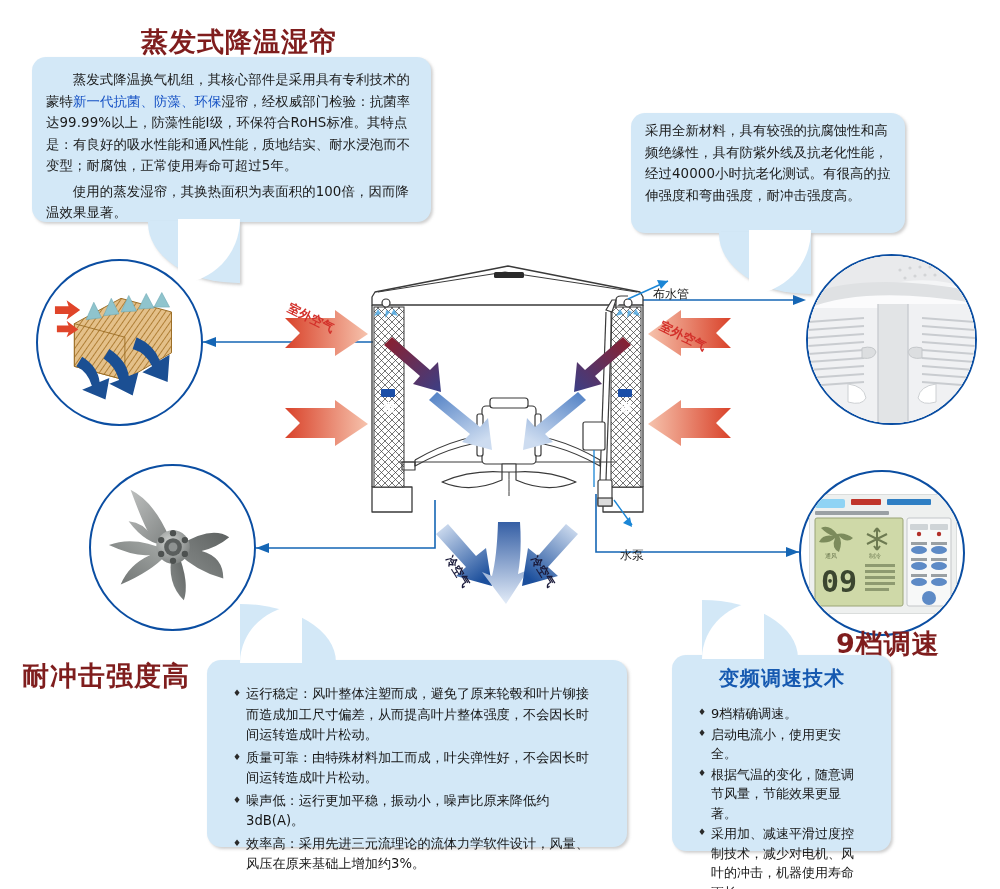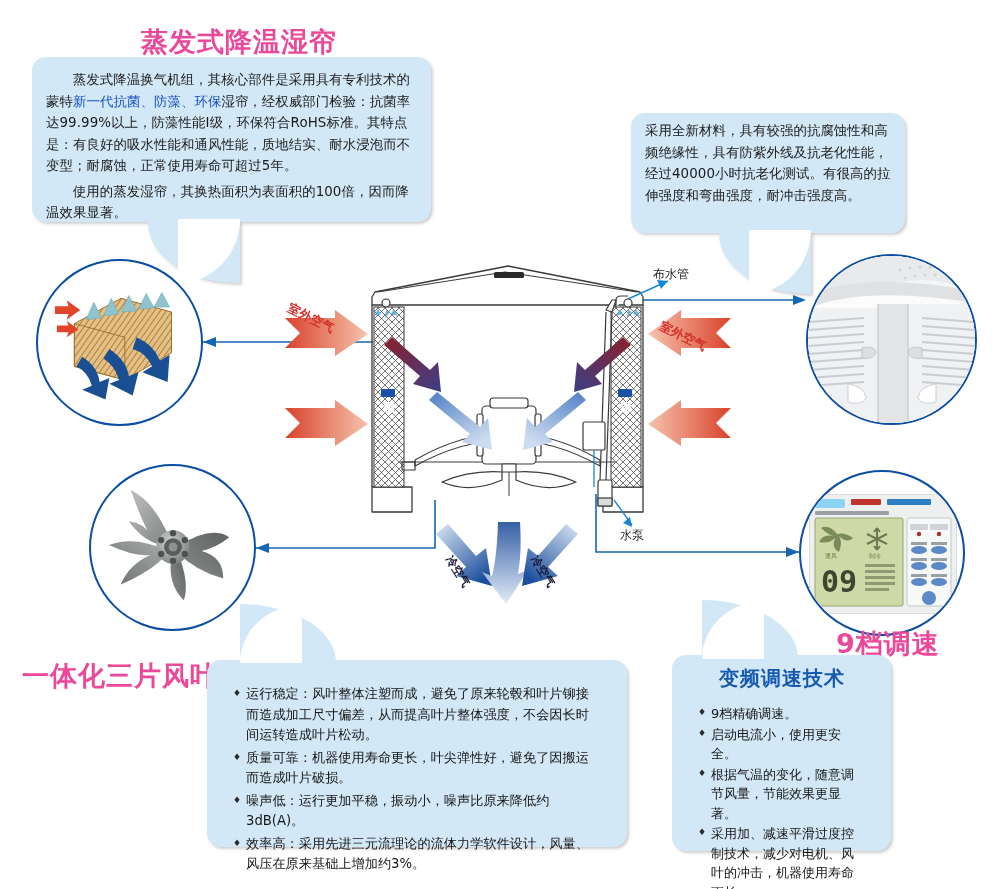--- a/index.html
+++ b/index.html
@@ -10,21 +10,21 @@
   #page{
     position:relative;
     width:1000px;height:889px;
     background:#ffffff;
     overflow:hidden;
   }
 
   
   .heading{
     position:absolute;
-    color:#ec4899;
+    color:#7f1d1d;
     font-size:27px;
     font-weight:bold;
     letter-spacing:1px;
     white-space:nowrap;
   }
   #h-pad{left:141px;top:24px;}
   #h-shell{left:632px;top:65px;}
   #h-blade{left:22px;top:658px;}
   #h-speed{left:836px;top:626px;text-align:right;}
 
@@ -121,21 +121,21 @@
   
   .shell-art{position:absolute;left:-4px;top:-4px;width:176px;height:176px;}
   
   .ctrl-art{position:absolute;left:8px;top:22px;width:148px;height:120px;}
 
   
   #diagram{position:absolute;left:0;top:0;width:1000px;height:889px;}
 
   
   .lbl{
-    position:absolute;font-size:11.5px;color:#1a1a1a;white-space:nowrap;
+    position:absolute;font-size:11.5px;color:#1a1a1a;white-space:nowrap;margin-top:20px;
   }
   .lbl-red{
     position:absolute;font-size:12.5px;font-weight:bold;color:#d3302a;
     white-space:nowrap;transform-origin:left top;
   }
   .lbl-blue{
     position:absolute;font-size:11.5px;font-weight:bold;color:#1a1a3a;
     white-space:nowrap;transform-origin:left top;
   }
   .vlabel{
@@ -534,21 +534,21 @@
           <rect x="122" y="48" width="16" height="3"></rect>
         <rect x="102" y="64" width="16" height="3"></rect>
           <rect x="122" y="64" width="16" height="3"></rect>
         <rect x="102" y="80" width="16" height="3"></rect>
           <rect x="122" y="80" width="16" height="3"></rect>
       </g>
     </svg>
   </div>
 
   <div class="heading" id="h-pad">蒸发式降温湿帘</div>
-  <div class="heading" id="h-blade">一体化三片风叶</div>
+  <div class="heading" id="h-blade">耐冲击强度高</div>
   <div class="heading" id="h-speed">9档调速</div>
 
   <div class="bubble" id="b-pad">
     <div class="txt">
       <p class="p1"><span>蒸发式降温换气机组，其核心部件是采用具有专利技术的蒙特</span><span class="blue-em">新一代抗菌、防藻、环保</span><span>湿帘，经权威部门检验：抗菌率达99.99%以上，防藻性能Ⅰ级，环保符合RoHS标准。其特点是：有良好的吸水性能和通风性能，质地结实、耐水浸泡而不变型；耐腐蚀，正常使用寿命可超过5年。</span></p>
       <p class="p2">使用的蒸发湿帘，其换热面积为表面积的100倍，因而降温效果显著。</p>
     </div>
     <div class="tail tail-dl"></div>
   </div>
 
@@ -556,21 +556,21 @@
     <div class="txt">
       <p style="margin:0">采用全新材料，具有较强的抗腐蚀性和高频绝缘性，具有防紫外线及抗老化性能，经过40000小时抗老化测试。有很高的拉伸强度和弯曲强度，耐冲击强度高。</p>
     </div>
     <div class="tail tail-dl"></div>
   </div>
 
   <div class="bubble" id="b-blade">
     <div class="tail tail-up"></div>
     <ul class="blist">
       <li>运行稳定：风叶整体注塑而成，避免了原来轮毂和叶片铆接而造成加工尺寸偏差，从而提高叶片整体强度，不会因长时间运转造成叶片松动。</li>
-      <li>质量可靠：机器使用寿命更长，叶尖弹性好，避免了因搬运而造成叶片破损。</li>
+      <li>质量可靠：由特殊材料加工而成，叶尖弹性好，不会因长时间运转造成叶片松动。</li>
       <li>噪声低：运行更加平稳，振动小，噪声比原来降低约3dB(A)。</li>
       <li>效率高：采用先进三元流理论的流体力学软件设计，风量、风压在原来基础上增加约3%。</li>
     </ul>
   </div>
 
   <div class="bubble" id="b-speed">
     <div class="tail tail-up"></div>
     <div class="bubble-title">变频调速技术</div>
     <ul class="blist">
       <li>9档精确调速。</li>

